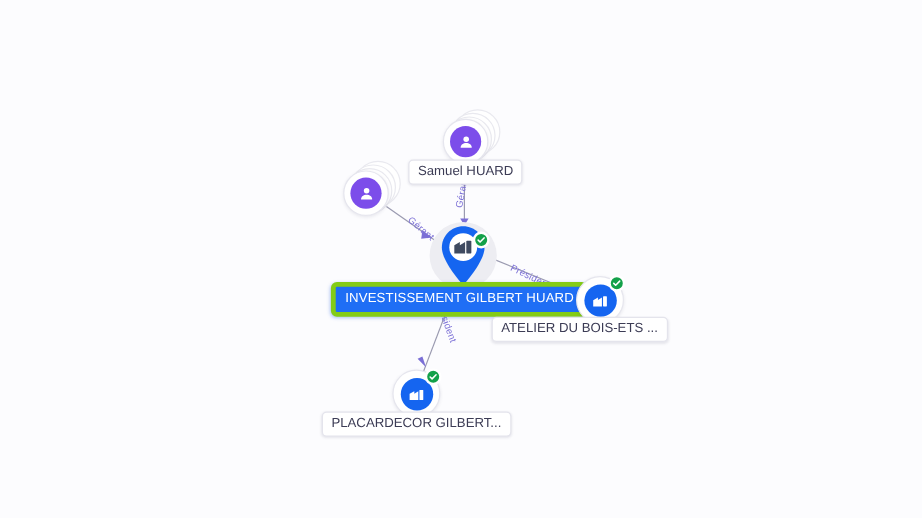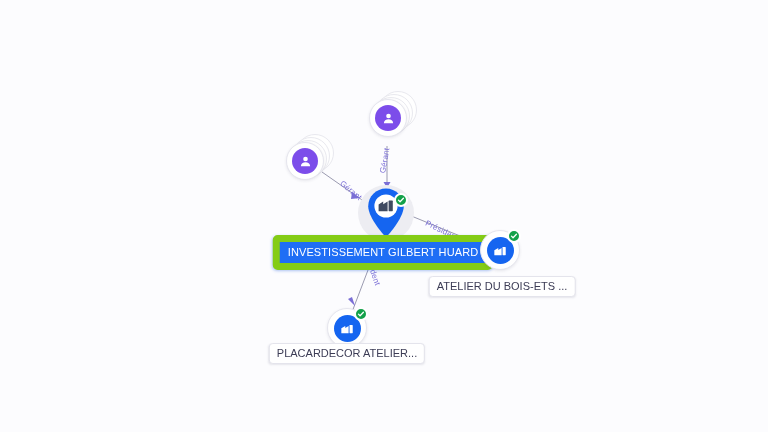--- a/index.html
+++ b/index.html
@@ -151,21 +151,21 @@
     border-radius: 4px;
     padding: 3px 7px 4px 7px;
     font-size: 11px;
     line-height: 12px;
     color: #3c3c55;
     box-shadow: 0 1px 2px rgba(40,40,80,0.10);
     transform: translateX(-50%);
   }
   .node-label.primary {
     background: #1f6ef5;
-    border: 7px solid #84cc16;
+    border: 4px solid #84cc16;
     border-radius: 5px;
     color: #ffffff;
     font-size: 11px;
     letter-spacing: 0.1px;
     padding: 4px 8px 5px 8px;
     box-shadow: 0 1px 3px rgba(30,90,220,0.35);
   }
 
   
   .edge-label {
@@ -220,20 +220,21 @@
       <div class="person-disc">
         <div class="person-inner">
           <svg width="15" height="15" viewBox="0 0 24 24" fill="#ffffff">
             <circle cx="12" cy="8" r="3.7"></circle>
             <path d="M4.6,19.5 C4.6,15.2 8.0,13.2 12,13.2 C16,13.2 19.4,15.2 19.4,19.5 Z"></path>
           </svg>
         </div>
       </div>
     </div>
   </div>
+  <div class="node-label" style="left:388px; top:133px;">Samuel HUARD</div>
 
   <div class="node" style="left:305px; top:161px;">
     <div class="person-marker">
       <div class="stack-disc s1"></div>
       <div class="stack-disc s2"></div>
       <div class="stack-disc s3"></div>
       <div class="person-disc">
         <div class="person-inner">
           <svg width="15" height="15" viewBox="0 0 24 24" fill="#ffffff">
             <circle cx="12" cy="8" r="3.7"></circle>
@@ -276,34 +277,34 @@
           </svg>
         </div>
       </div>
       <div class="badge-check" style="left:27px; top:-1px;">
         <svg width="8" height="8" viewBox="0 0 12 12">
           <path d="M2.2,6.2 L4.6,8.6 L9.6,3.4" stroke="#ffffff" stroke-width="1.9" fill="none" stroke-linecap="round" stroke-linejoin="round"></path>
         </svg>
       </div>
     </div>
   </div>
-  <div class="node-label" style="left:502px; top:264px;margin-top:12px;">ATELIER DU BOIS-ETS ...</div>
+  <div class="node-label" style="left:483px; top:264px;">ATELIER DU BOIS-ETS ...</div>
 
   <div class="node" style="left:347px; top:328px;">
     <div class="company-marker">
       <div class="company-disc">
         <div class="company-inner">
           <svg width="16" height="16" viewBox="0 0 24 24" fill="#ffffff">
             <path d="M3.5,20 L3.5,12.2 L9.4,9.0 L9.4,12.1 L14.4,9.0 L14.4,20 Z"></path>
             <rect x="15.8" y="7.4" width="4.8" height="12.6" rx="0.7"></rect>
           </svg>
         </div>
       </div>
       <div class="badge-check" style="left:27px; top:-1px;">
         <svg width="8" height="8" viewBox="0 0 12 12">
           <path d="M2.2,6.2 L4.6,8.6 L9.6,3.4" stroke="#ffffff" stroke-width="1.9" fill="none" stroke-linecap="round" stroke-linejoin="round"></path>
         </svg>
       </div>
     </div>
   </div>
-  <div class="node-label" style="left:347px; top:343px;">PLACARDECOR ATELIER...</div>
+  <div class="node-label" style="left:347px; top:343px;">PLACARDECOR GILBERT...</div>
 
 </div>
 
 </body></html>

